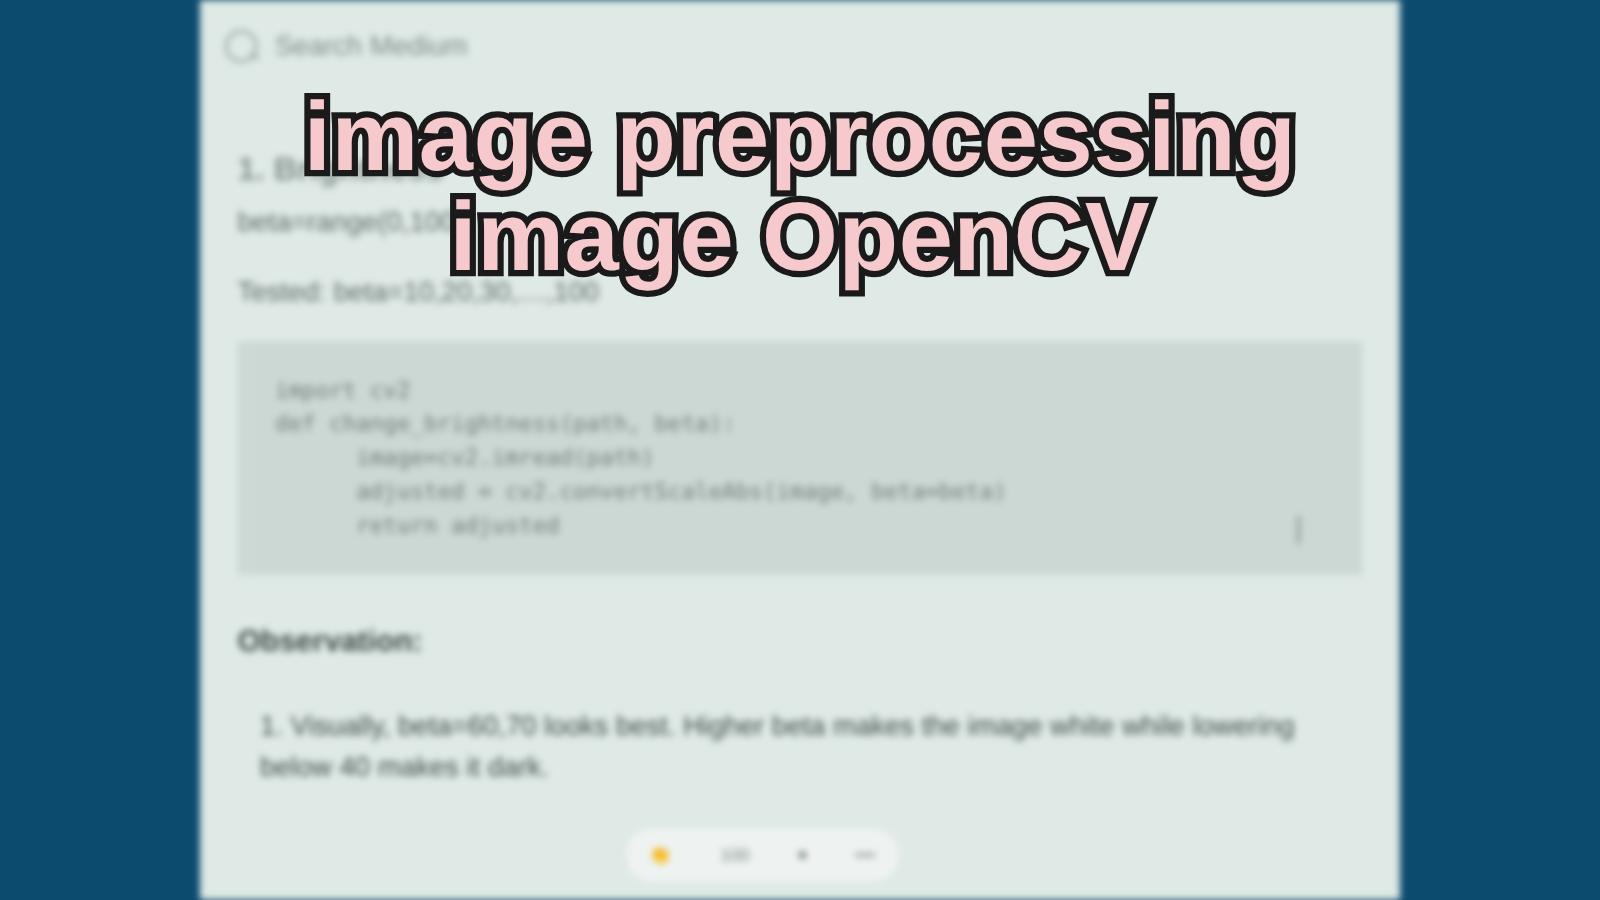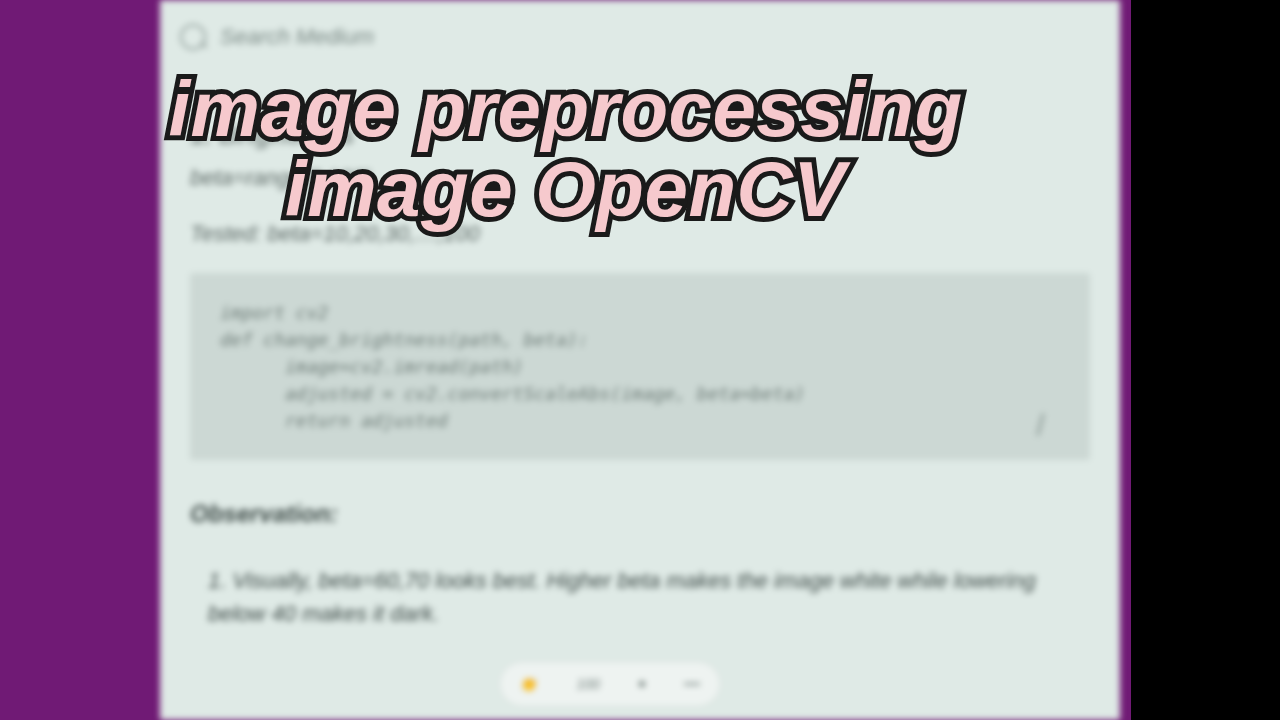--- a/index.html
+++ b/index.html
@@ -7,24 +7,23 @@
     padding: 0;
     width: 1280px;
     height: 720px;
     overflow: hidden;
     background: #000;
     font-family: -apple-system, BlinkMacSystemFont, "Segoe UI", Helvetica, Arial, sans-serif;
   }
   .stage {
     position: absolute;
     left: 0; top: 0;
-    width: 1131px;
+    width: 1280px;
     height: 720px;
-    background: #701a75;
-    font-style: italic;
+    background: #0c4a6e;
   }
   .pillarbox {
     position: absolute;
     left: 160px;
     top: 0;
     width: 960px;
     height: 720px;
     background: #dfeae6;
     overflow: hidden;
     filter: blur(3px);

